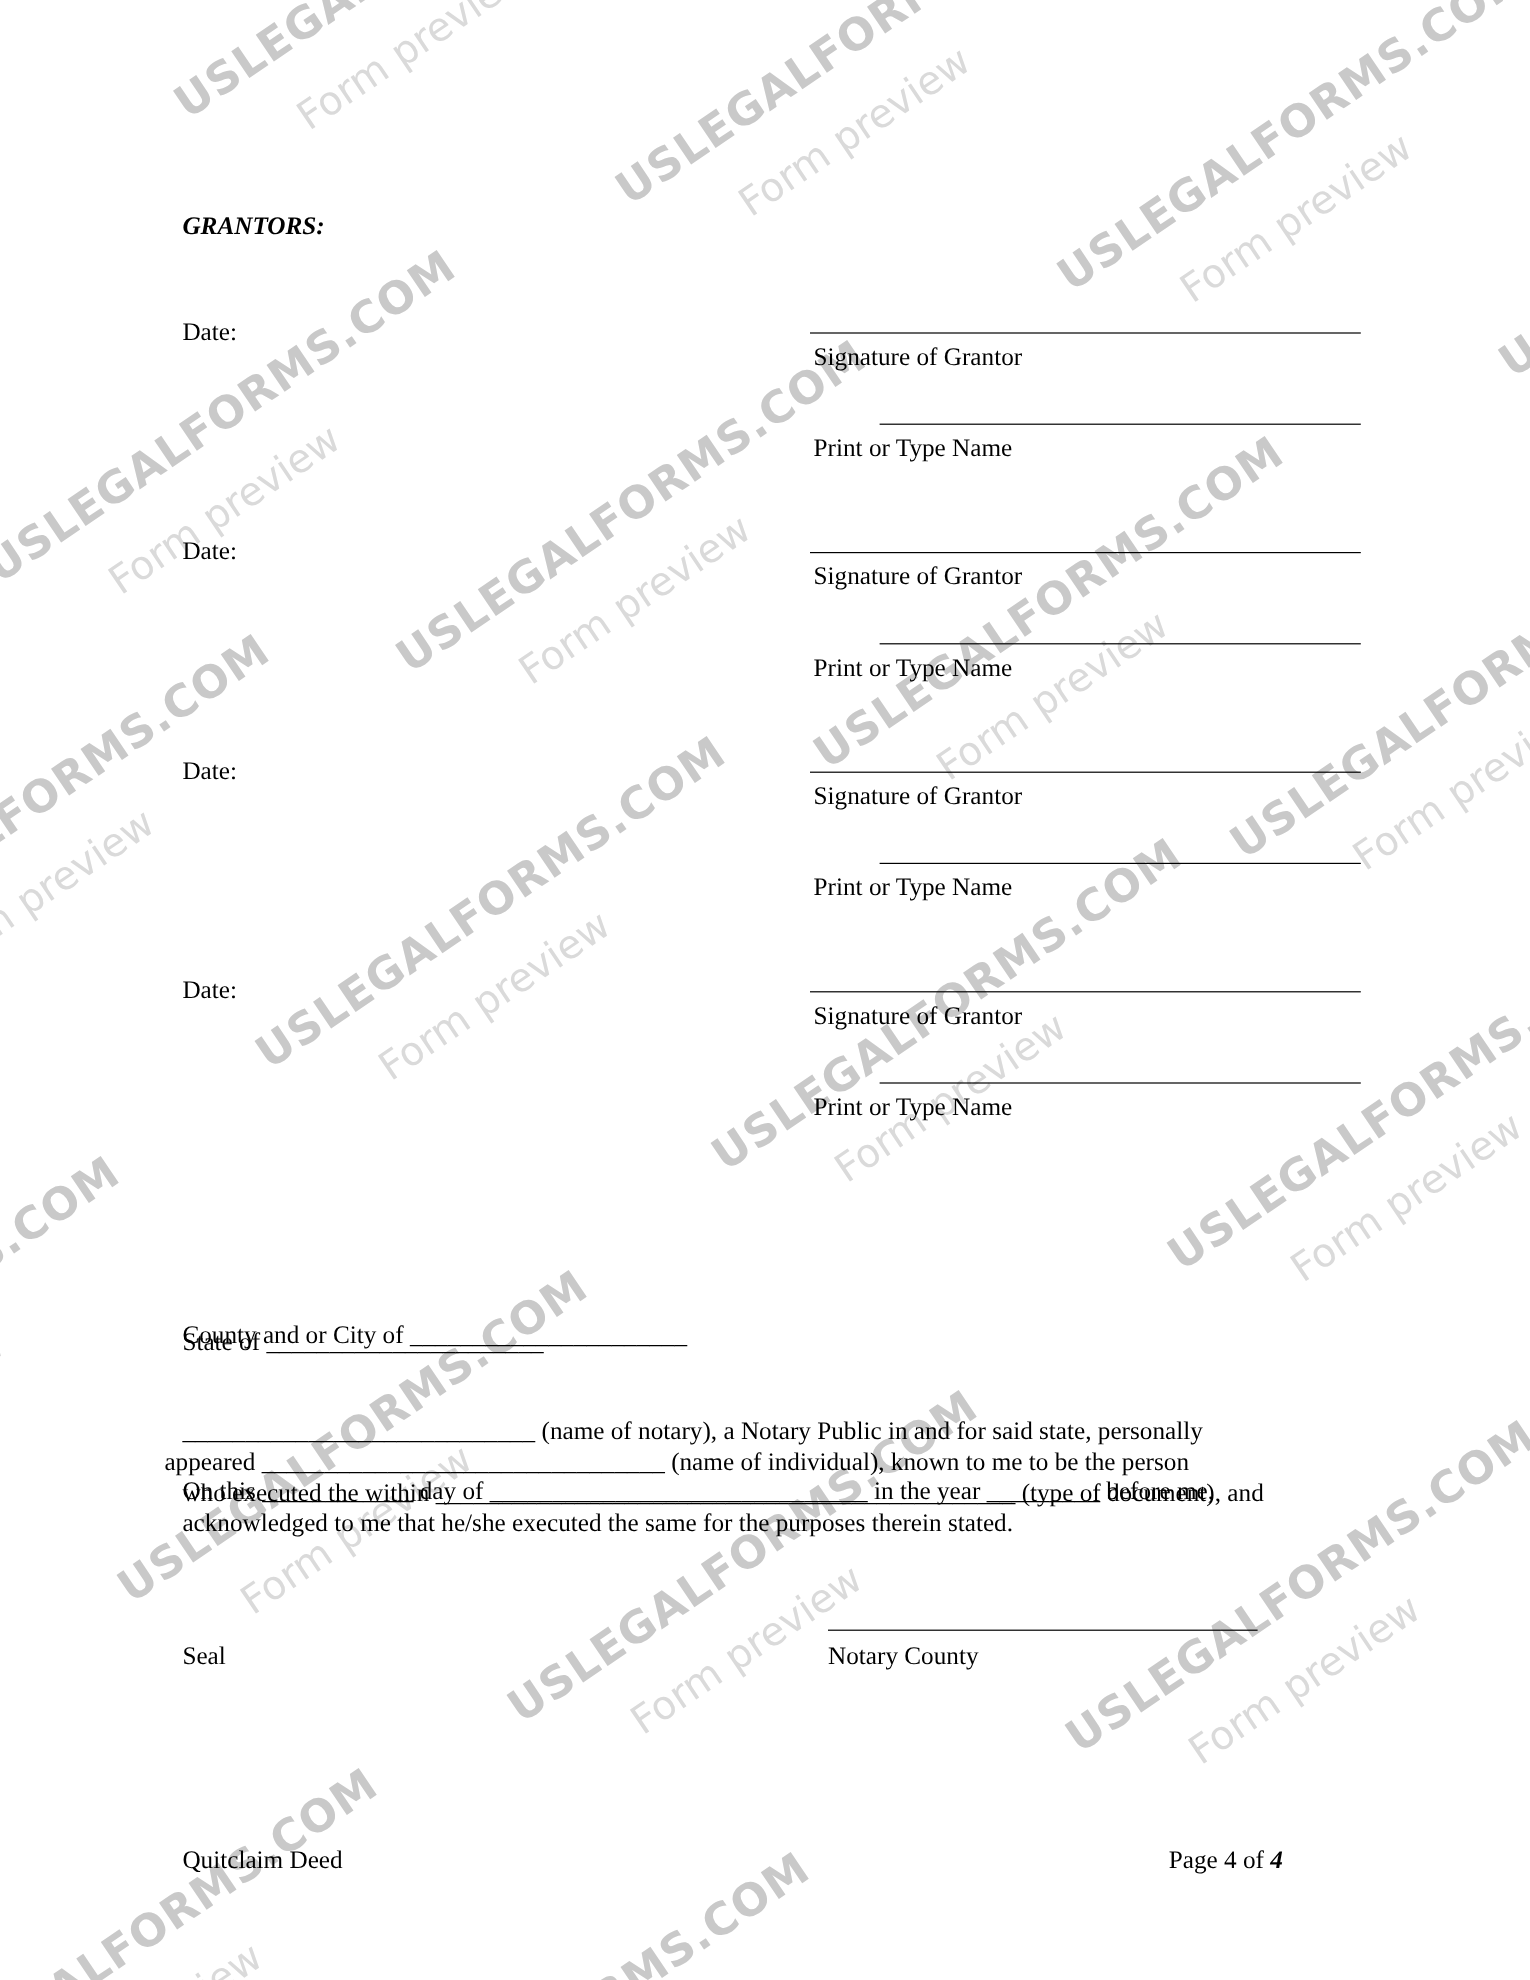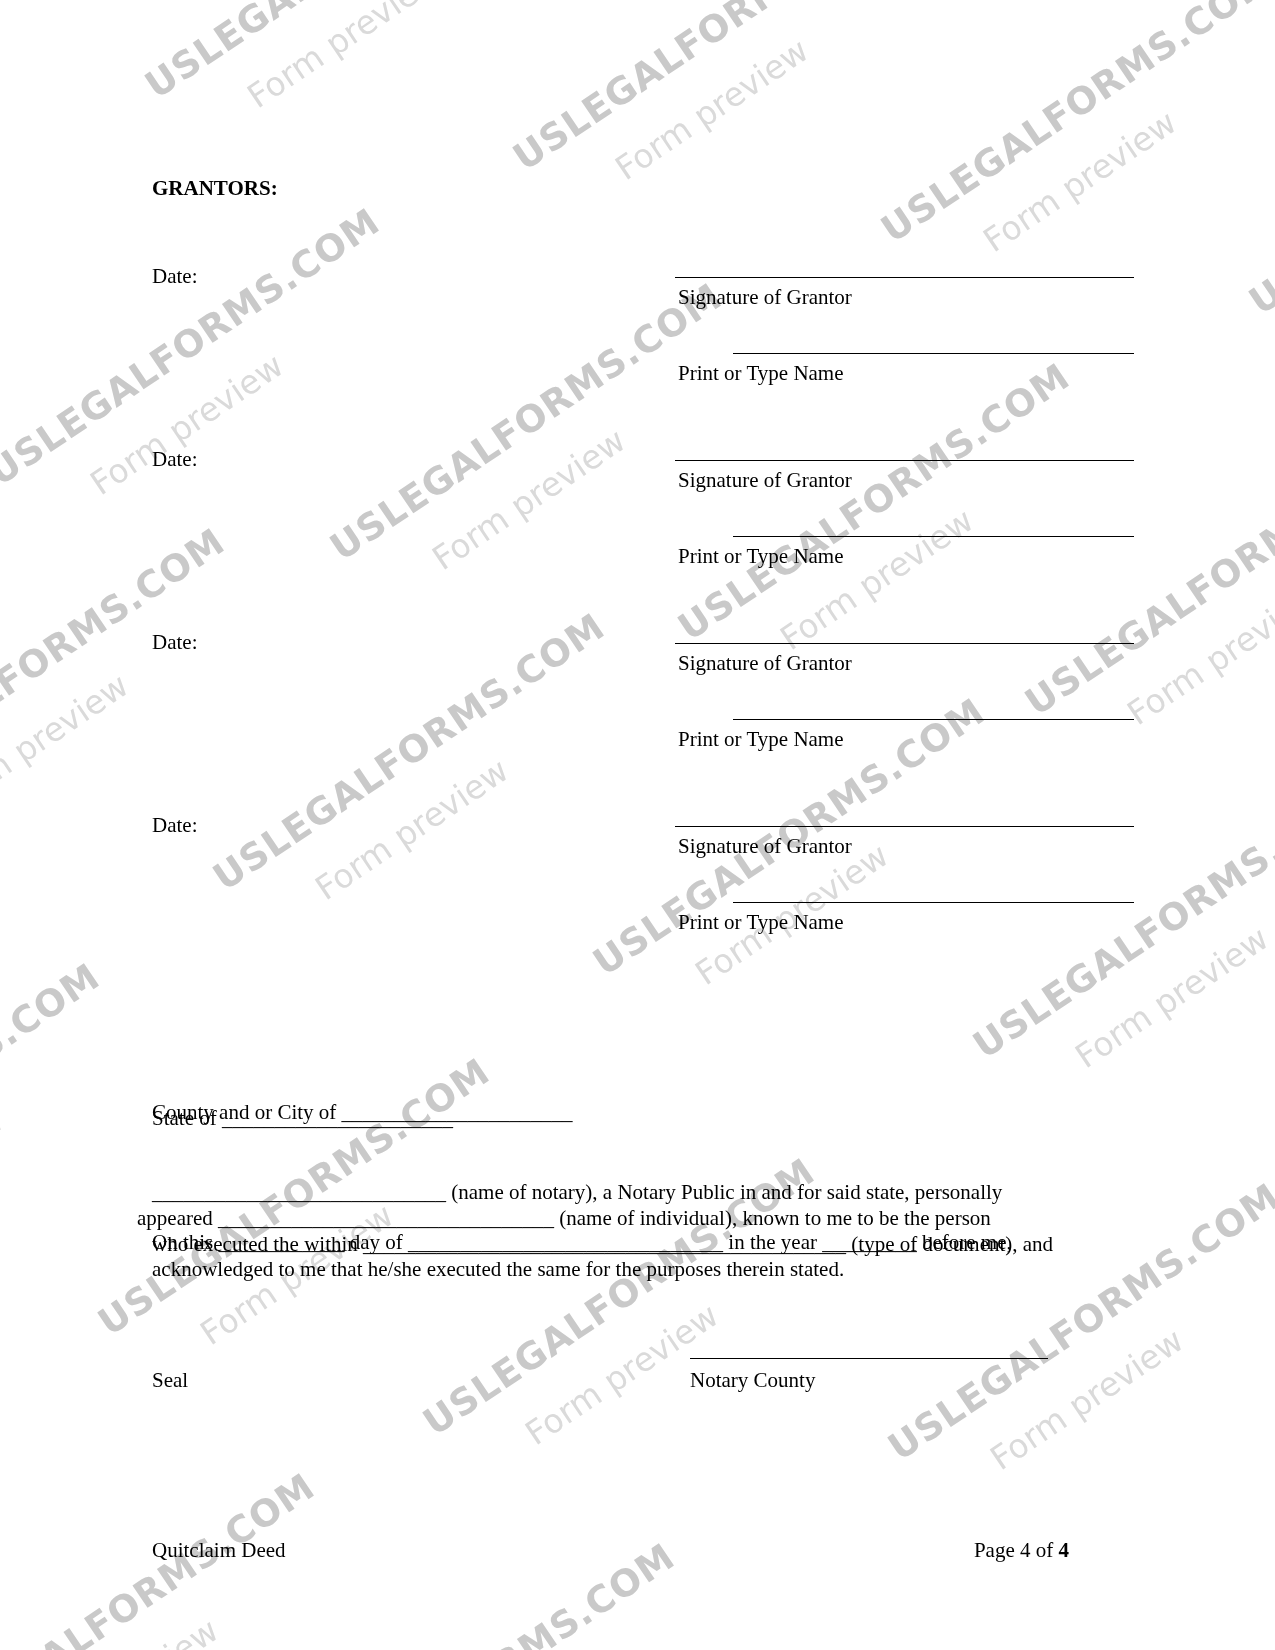--- a/index.html
+++ b/index.html
@@ -5,21 +5,21 @@
   html,body{margin:0;padding:0;background:#ffffff;}
   #page{
     position:relative;
     width:1275px;height:1650px;
     background:#ffffff;
     overflow:hidden;
     font-family:"Liberation Serif",serif;
     font-size:21px;color:#000;
   }
   .abs{position:absolute;white-space:nowrap;line-height:25px;}
-  .bold{font-weight:bold;}
+  .bold{font-weight:bold;font-style:italic;}
   .rule{position:absolute;border-top:1.6px solid #000;height:0;}
   
   #wm{position:absolute;inset:0;z-index:0;}
   .wm-brand{
     position:absolute;
     font-family:"DejaVu Sans",sans-serif;
     font-weight:bold;font-size:37px;line-height:44px;
     letter-spacing:1px;white-space:nowrap;
     transform:rotate(-34deg);transform-origin:0 100%;
   }

